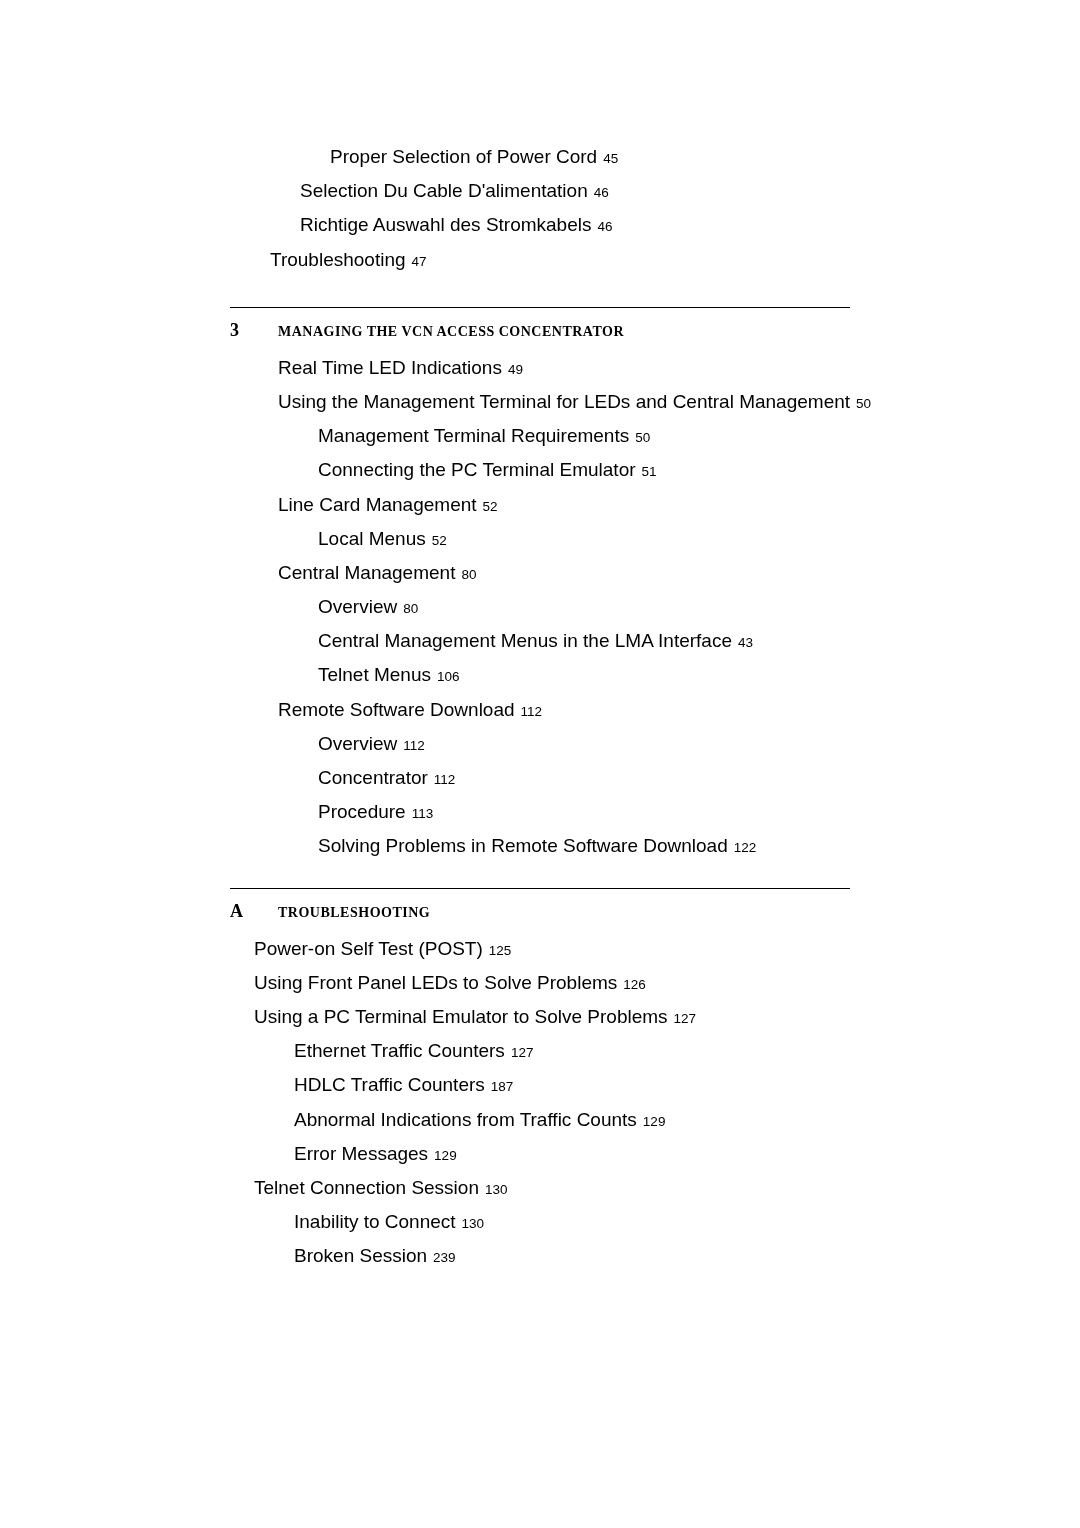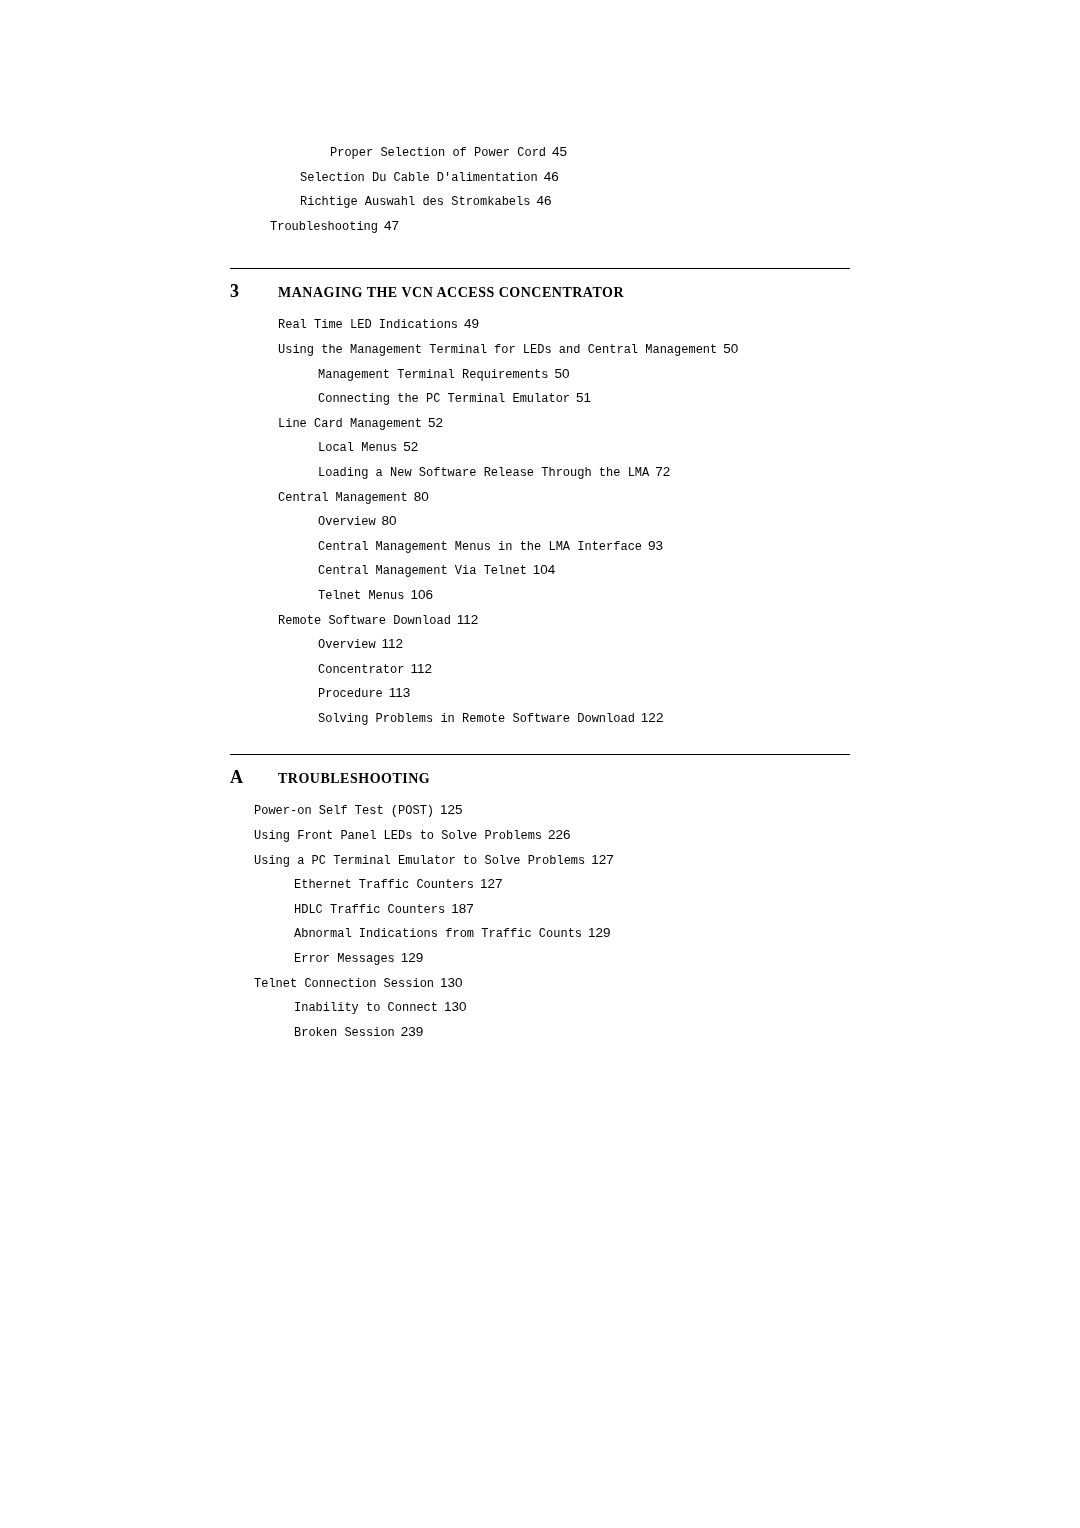--- a/index.html
+++ b/index.html
@@ -35,22 +35,22 @@
       margin-bottom: 30px;
     }
 
     .toc-item {
       display: flex;
       align-items: baseline;
       line-height: 1.8;
     }
 
     .toc-item .title {
-      font-family: Liberation Mono, monospace;
-      font-size: 12px;
+      font-family: Liberation Sans, sans-serif;
+      font-size: 19px;
       white-space: nowrap;
     }
 
     .toc-item .page-num {
       font-family: Liberation Sans, sans-serif;
       font-size: 13.5px;
       margin-left: 6px;
       white-space: nowrap;
     }
 
@@ -168,39 +168,31 @@
           <span class="page-num">51</span>
         </div>
         <div class="toc-item indent-0">
           <span class="title">Line Card Management</span>
           <span class="page-num">52</span>
         </div>
         <div class="toc-item indent-1">
           <span class="title">Local Menus</span>
           <span class="page-num">52</span>
         </div>
-        <div class="toc-item indent-1">
-          <span class="title">Loading a New Software Release Through the LMA</span>
-          <span class="page-num">72</span>
-        </div>
         <div class="toc-item indent-0">
           <span class="title">Central Management</span>
           <span class="page-num">80</span>
         </div>
         <div class="toc-item indent-1">
           <span class="title">Overview</span>
           <span class="page-num">80</span>
         </div>
         <div class="toc-item indent-1">
           <span class="title">Central Management Menus in the LMA Interface</span>
-          <span class="page-num">93</span>
-        </div>
-        <div class="toc-item indent-1">
-          <span class="title">Central Management Via Telnet</span>
-          <span class="page-num">104</span>
+          <span class="page-num">43</span>
         </div>
         <div class="toc-item indent-1">
           <span class="title">Telnet Menus</span>
           <span class="page-num">106</span>
         </div>
         <div class="toc-item indent-0">
           <span class="title">Remote Software Download</span>
           <span class="page-num">112</span>
         </div>
         <div class="toc-item indent-1">
@@ -227,21 +219,21 @@
         <span class="appendix-letter">A</span>
         <span class="appendix-title">Troubleshooting</span>
       </div>
       <div class="appendix-content">
         <div class="toc-item indent-0">
           <span class="title">Power-on Self Test (POST)</span>
           <span class="page-num">125</span>
         </div>
         <div class="toc-item indent-0">
           <span class="title">Using Front Panel LEDs to Solve Problems</span>
-          <span class="page-num">226</span>
+          <span class="page-num">126</span>
         </div>
         <div class="toc-item indent-0">
           <span class="title">Using a PC Terminal Emulator to Solve Problems</span>
           <span class="page-num">127</span>
         </div>
         <div class="toc-item indent-1">
           <span class="title">Ethernet Traffic Counters</span>
           <span class="page-num">127</span>
         </div>
         <div class="toc-item indent-1">

